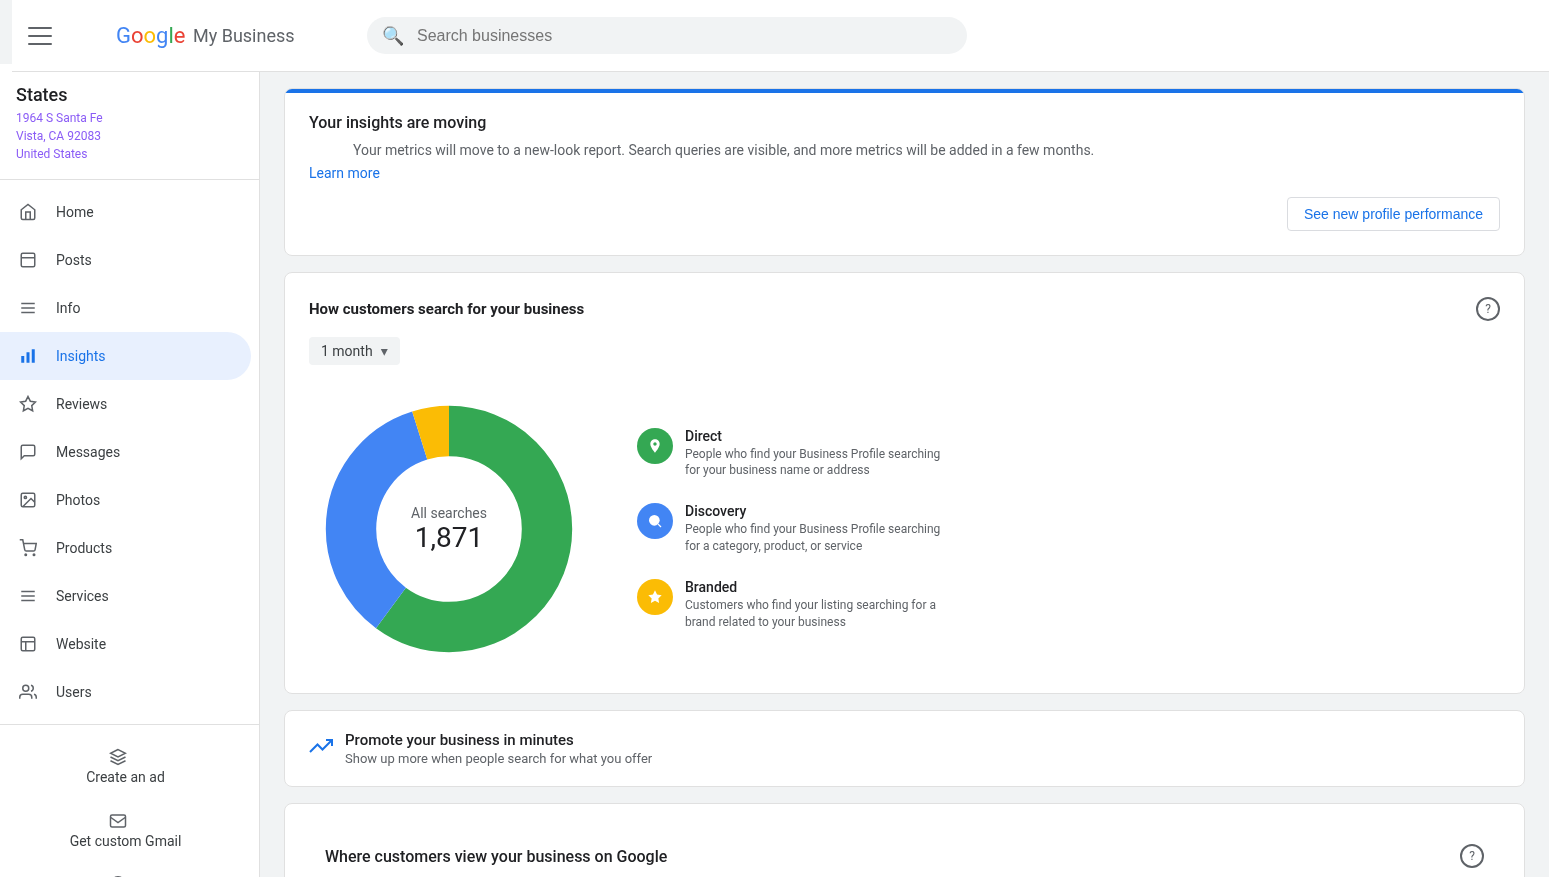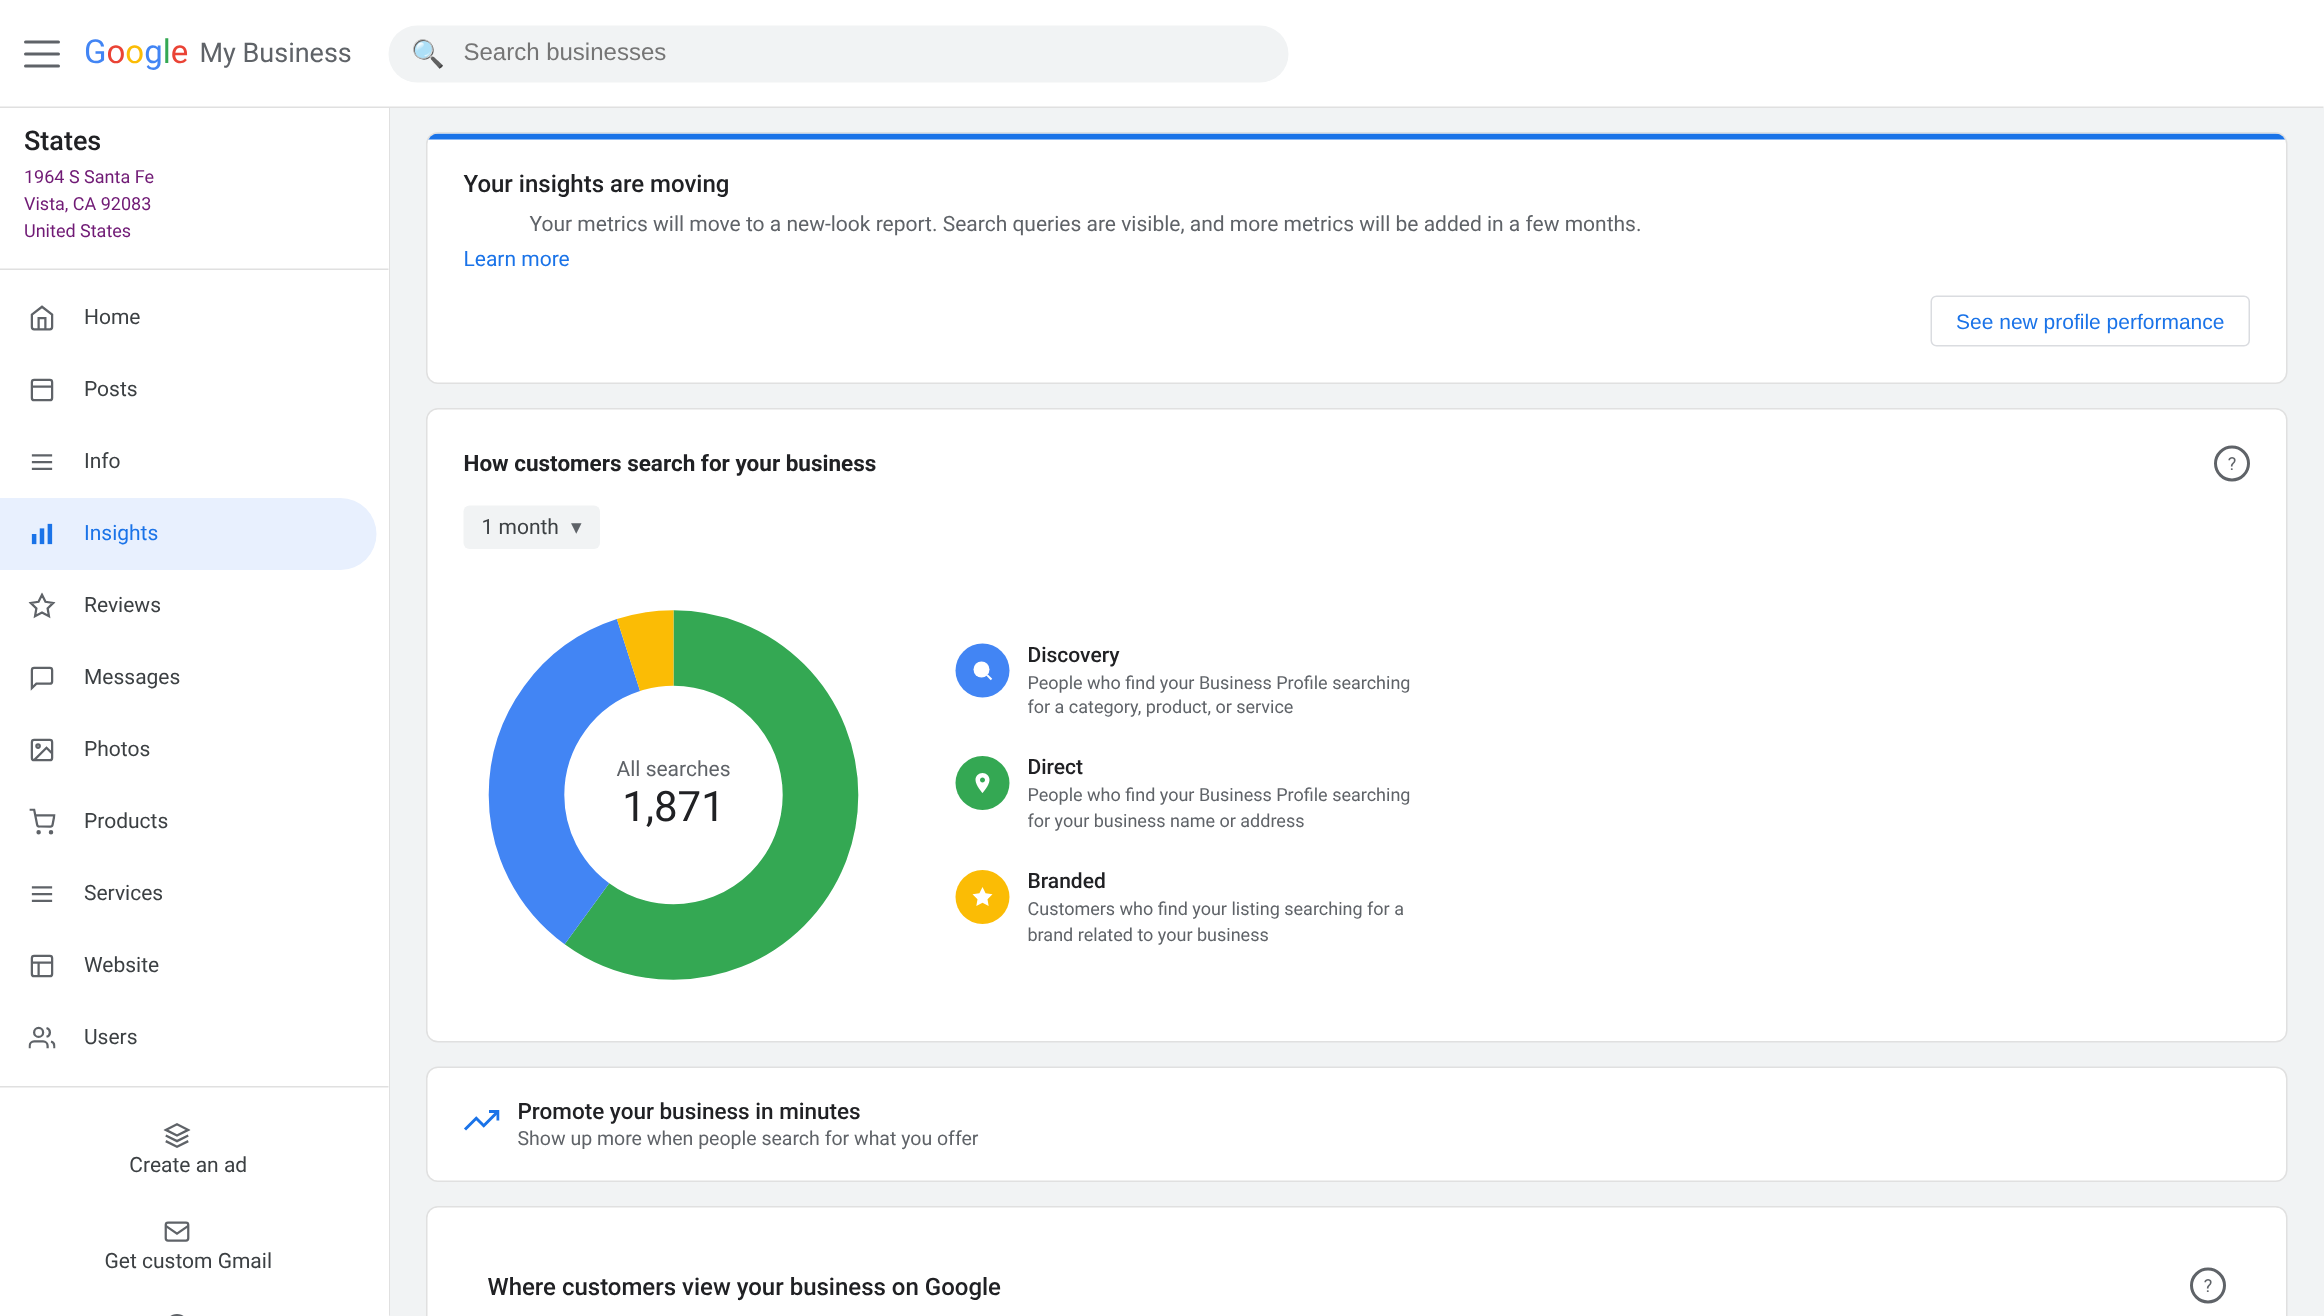--- a/index.html
+++ b/index.html
@@ -1,40 +1,40 @@
 <!DOCTYPE html>
 <html><head>
   <meta charset="utf-8">
   <style>
     * { box-sizing: border-box; margin: 0; padding: 0; }
     body { font-family: 'Google Sans', Roboto, Arial, sans-serif; font-size: 14px; color: #202124; background: #f1f3f4; display: flex; flex-direction: column; height: 100vh; overflow: hidden; }
 
     
-    .header { display: flex; align-items: center; background: #fff; height: 72px; padding: 0 16px; border-bottom: 1px solid #e0e0e0; position: fixed; top: 0; left: 0; right: 0; z-index: 100; }
+    .header { display: flex; align-items: center; background: #fff; height: 72px; padding: 0 16px; border-bottom: 1px solid #e0e0e0; position: fixed; top: 0; left: 12px; right: 0; z-index: 100; gap: 48px; }
     .hamburger { width: 24px; height: 24px; display: flex; flex-direction: column; justify-content: space-around; cursor: pointer; margin-right: 16px; }
     .hamburger span { display: block; height: 2px; background: #5f6368; border-radius: 1px; }
     .logo { display: flex; align-items: center; margin-right: 24px; text-decoration: none; }
     .logo-google { font-size: 22px; font-weight: 400; margin-right: 4px; }
     .logo-google .g-blue { color: #4285F4; }
     .logo-google .g-red { color: #EA4335; }
     .logo-google .g-yellow { color: #FBBC05; }
     .logo-google .g-green { color: #34A853; }
     .logo-mybusiness { font-size: 18px; color: #5f6368; font-weight: 400; }
     .search-bar { flex: 1; max-width: 600px; display: flex; align-items: center; background: #f1f3f4; border-radius: 24px; padding: 8px 16px; }
     .search-bar input { border: none; background: transparent; outline: none; font-size: 16px; width: 100%; color: #202124; }
     .search-icon-header { color: #5f6368; margin-right: 12px; font-size: 18px; }
 
     
     .main-layout { display: flex; margin-top: 64px; height: calc(100vh - 64px); }
 
     
     .sidebar { width: 260px; background: #fff; border-right: 1px solid #e0e0e0; display: flex; flex-direction: column; overflow-y: auto; flex-shrink: 0; }
     .business-info { padding: 20px 16px 16px; border-bottom: 1px solid #e0e0e0; }
     .business-name { font-size: 18px; font-weight: 500; color: #202124; margin-bottom: 4px; }
-    .business-address { font-size: 12px; color: #701a75; line-height: 1.5; }
+    .business-address { font-size: 12px; color: #8b5cf6; line-height: 1.5; }
 
     .nav-items { flex: 1; padding: 8px 0; }
     .nav-item { display: flex; align-items: center; padding: 12px 16px; cursor: pointer; border-radius: 0 24px 24px 0; margin-right: 8px; color: #3c4043; text-decoration: none; font-size: 14px; }
     .nav-item.active { background: #e8f0fe; color: #1a73e8; }
     .nav-item.active .nav-icon { color: #1a73e8; }
     .nav-icon { width: 24px; height: 24px; margin-right: 16px; display: flex; align-items: center; justify-content: center; color: #5f6368; font-size: 18px; }
 
     .nav-bottom { border-top: 1px solid #e0e0e0; padding: 8px 0; }
     .nav-bottom .nav-item { color: #3c4043; flex-direction: column; }
 
@@ -306,40 +306,40 @@
               <circle cx="50" cy="50" r="35" fill="none" stroke="#FBBC05" stroke-width="18" stroke-dasharray="10.99 219.91" stroke-dashoffset="-208.92"></circle>
             </svg>
             <div class="donut-center">
               <div class="donut-center-label">All searches</div>
               <div class="donut-center-number">1,871</div>
             </div>
           </div>
 
           <div class="legend">
             <div class="legend-item">
+              <div class="legend-icon green">
+                <svg width="16" height="16" viewBox="0 0 24 24" fill="white">
+                    <path d="M12 2C8.13 2 5 5.13 5 9c0 5.25 7 13 7 13s7-7.75 7-13c0-3.87-3.13-7-7-7zm0 9.5c-1.38 0-2.5-1.12-2.5-2.5s1.12-2.5 2.5-2.5 2.5 1.12 2.5 2.5-1.12 2.5-2.5 2.5z"></path>
+                  </svg>
+              </div>
+              <div>
+                <div class="legend-text-title">Direct</div>
+                <div class="legend-text-desc">People who find your Business Profile searching for your business name or address</div>
+              </div>
+            </div>
+            <div class="legend-item">
               <div class="legend-icon blue">
                 <svg width="16" height="16" viewBox="0 0 24 24" fill="white">
                     <circle cx="11" cy="11" r="8"></circle>
                     <line x1="21" y1="21" x2="16.65" y2="16.65" stroke="white" stroke-width="2"></line>
                   </svg>
               </div>
               <div>
                 <div class="legend-text-title">Discovery</div>
                 <div class="legend-text-desc">People who find your Business Profile searching for a category, product, or service</div>
-              </div>
-            </div>
-            <div class="legend-item">
-              <div class="legend-icon green">
-                <svg width="16" height="16" viewBox="0 0 24 24" fill="white">
-                    <path d="M12 2C8.13 2 5 5.13 5 9c0 5.25 7 13 7 13s7-7.75 7-13c0-3.87-3.13-7-7-7zm0 9.5c-1.38 0-2.5-1.12-2.5-2.5s1.12-2.5 2.5-2.5 2.5 1.12 2.5 2.5-1.12 2.5-2.5 2.5z"></path>
-                  </svg>
-              </div>
-              <div>
-                <div class="legend-text-title">Direct</div>
-                <div class="legend-text-desc">People who find your Business Profile searching for your business name or address</div>
               </div>
             </div>
             <div class="legend-item">
               <div class="legend-icon yellow">
                 <svg width="16" height="16" viewBox="0 0 24 24" fill="white">
                     <path d="M12 2l3.09 6.26L22 9.27l-5 4.87 1.18 6.88L12 17.77l-6.18 3.25L7 14.14 2 9.27l6.91-1.01L12 2z"></path>
                   </svg>
               </div>
               <div>
                 <div class="legend-text-title">Branded</div>

